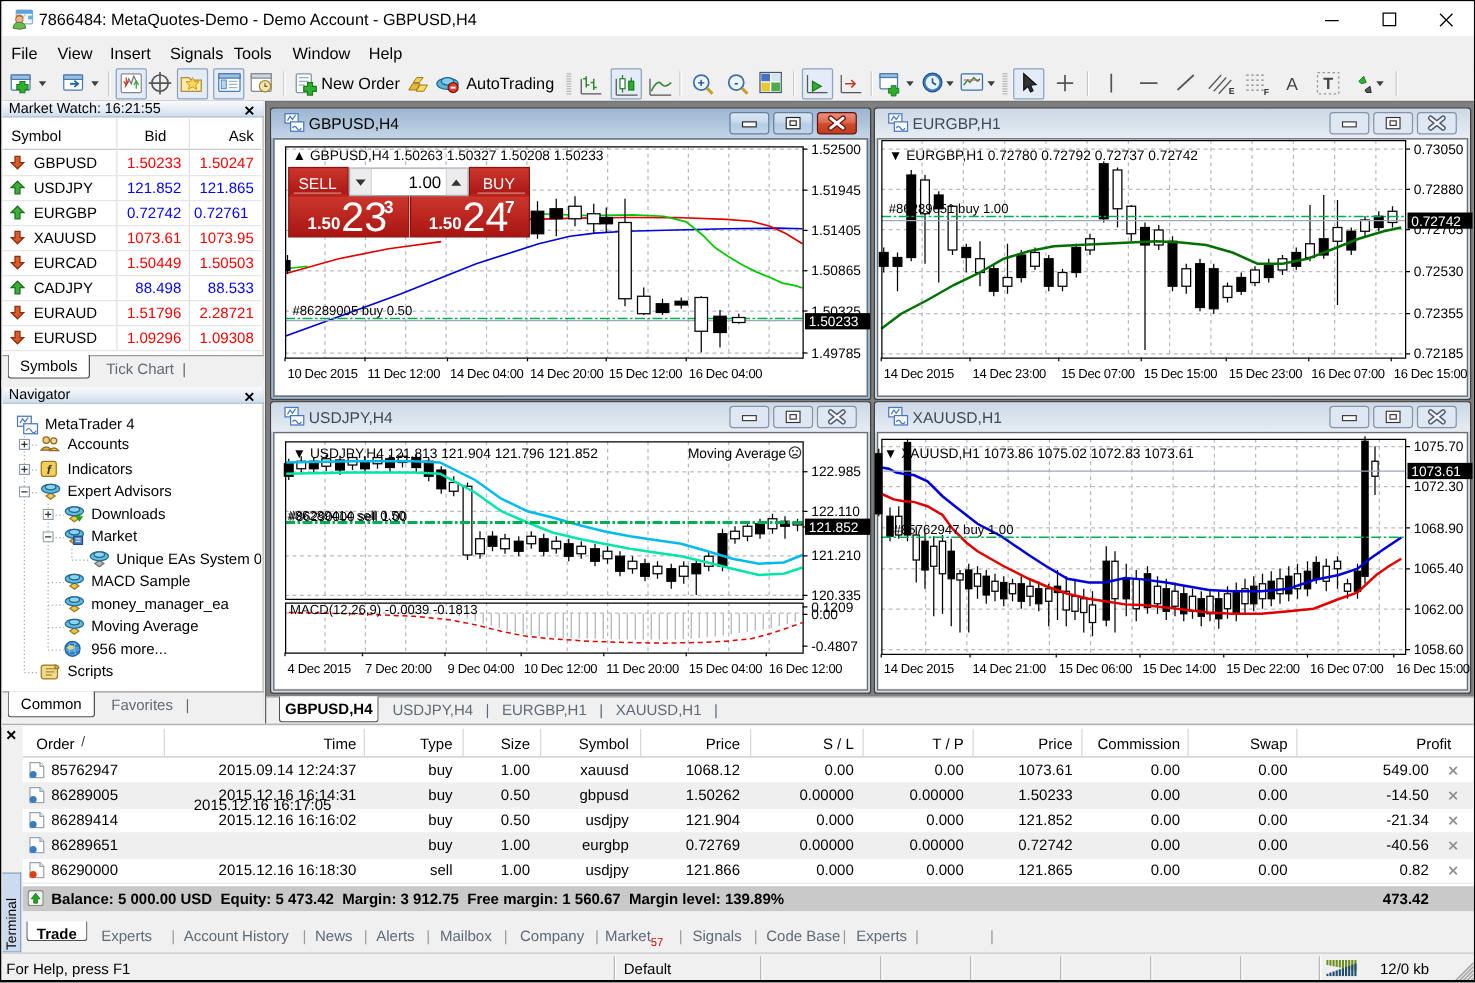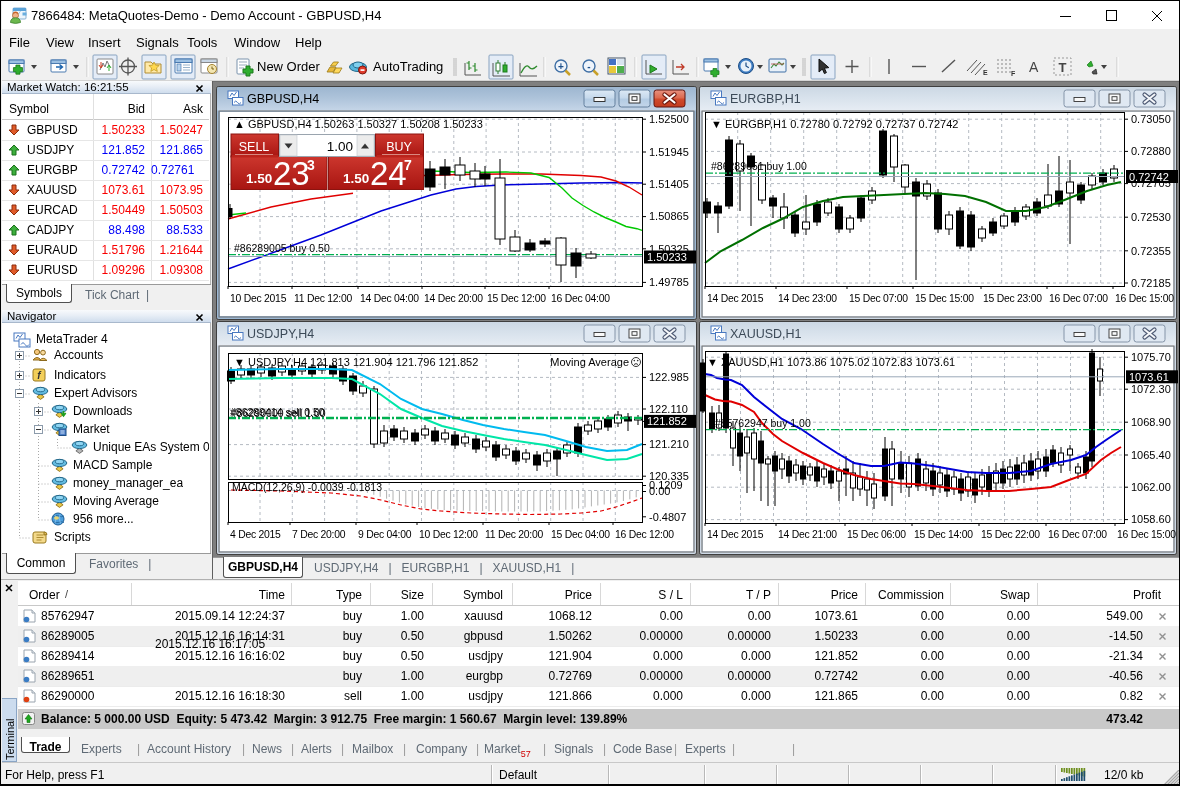--- a/index.html
+++ b/index.html
@@ -206,21 +206,21 @@
       <line x1="1116" y1="4" x2="1116" y2="24" stroke="#c6c6c6"></line>
       <line x1="1117" y1="4" x2="1117" y2="24" stroke="#fff"></line>
 </svg>
 <div class="abs" style="left:1px;top:80px;width:209px;height:496px;background:#fff;border-right:1px solid #b4b4b4"></div>
 <div class="abs hdrgrad" style="left:1px;top:80px;width:209px;height:13px"></div>
 <div class="abs" style="left:6px;top:80px;font-size:11.5px;color:#000">Market Watch: 16:21:55</div>
 <svg class="abs" style="left:194px;top:83px" width="9" height="9" viewBox="0 0 9 9">
       <path d="M1.5 1.5 L7.5 7.5 M7.5 1.5 L1.5 7.5" stroke="#000" stroke-width="1.6"></path>
     </svg>
 <div class="abs t12" style="left:8px;top:101px">Symbol</div>
-<div class="abs t12" style="left:92px;top:101px;width:52px;text-align:right">Bid</div>
+<div class="abs t12" style="left:92px;top:101px;width:40px;text-align:right">Bid</div>
 <div class="abs t12" style="left:150px;top:101px;width:52px;text-align:right">Ask</div>
 <div class="abs" style="left:1px;top:118px;width:207px;height:1px;background:#c8c8c8"></div>
 <div class="abs" style="left:92px;top:93px;width:1px;height:186px;background:#e0e0e0"></div>
 <div class="abs" style="left:150px;top:93px;width:1px;height:186px;background:#e0e0e0"></div>
 <svg class="abs" style="left:7px;top:123px" width="12" height="12" viewBox="0 0 12 12">
       <path d="M4 1 h4 v5 h3 L6 11 L1 6 h3 z" fill="#e05a28" stroke="#8c2d0c" stroke-width="1"></path>
     </svg>
 <div class="abs t12" style="left:26px;top:122px">GBPUSD</div>
 <div class="abs" style="left:92px;top:122px;width:52px;text-align:right;font-size:12px;color:#f80000">1.50233</div>
 <div class="abs" style="left:150px;top:122px;width:52px;text-align:right;font-size:12px;color:#f80000">1.50247</div>
@@ -230,21 +230,21 @@
     </svg>
 <div class="abs t12" style="left:26px;top:142px">USDJPY</div>
 <div class="abs" style="left:92px;top:142px;width:52px;text-align:right;font-size:12px;color:#0000f8">121.852</div>
 <div class="abs" style="left:150px;top:142px;width:52px;text-align:right;font-size:12px;color:#0000f8">121.865</div>
 <div class="abs" style="left:1px;top:159px;width:207px;height:1px;background:#e6e6e6"></div>
 <svg class="abs" style="left:7px;top:163px" width="12" height="12" viewBox="0 0 12 12">
       <path d="M4 11 h4 V6 h3 L6 1 L1 6 h3 z" fill="#3cae3c" stroke="#1a701a" stroke-width="1"></path>
     </svg>
 <div class="abs t12" style="left:26px;top:162px">EURGBP</div>
 <div class="abs" style="left:92px;top:162px;width:52px;text-align:right;font-size:12px;color:#0000f8">0.72742</div>
-<div class="abs" style="left:150px;top:162px;width:52px;text-align:left;font-size:12px;color:#0000f8">0.72761</div>
+<div class="abs" style="left:150px;top:162px;width:52px;text-align:center;font-size:12px;color:#0000f8">0.72761</div>
 <div class="abs" style="left:1px;top:179px;width:207px;height:1px;background:#e6e6e6"></div>
 <svg class="abs" style="left:7px;top:183px" width="12" height="12" viewBox="0 0 12 12">
       <path d="M4 1 h4 v5 h3 L6 11 L1 6 h3 z" fill="#e05a28" stroke="#8c2d0c" stroke-width="1"></path>
     </svg>
 <div class="abs t12" style="left:26px;top:182px">XAUUSD</div>
 <div class="abs" style="left:92px;top:182px;width:52px;text-align:right;font-size:12px;color:#f80000">1073.61</div>
 <div class="abs" style="left:150px;top:182px;width:52px;text-align:right;font-size:12px;color:#f80000">1073.95</div>
 <div class="abs" style="left:1px;top:199px;width:207px;height:1px;background:#e6e6e6"></div>
 <svg class="abs" style="left:7px;top:203px" width="12" height="12" viewBox="0 0 12 12">
       <path d="M4 1 h4 v5 h3 L6 11 L1 6 h3 z" fill="#e05a28" stroke="#8c2d0c" stroke-width="1"></path>
@@ -258,21 +258,21 @@
     </svg>
 <div class="abs t12" style="left:26px;top:222px">CADJPY</div>
 <div class="abs" style="left:92px;top:222px;width:52px;text-align:right;font-size:12px;color:#0000f8">88.498</div>
 <div class="abs" style="left:150px;top:222px;width:52px;text-align:right;font-size:12px;color:#0000f8">88.533</div>
 <div class="abs" style="left:1px;top:239px;width:207px;height:1px;background:#e6e6e6"></div>
 <svg class="abs" style="left:7px;top:243px" width="12" height="12" viewBox="0 0 12 12">
       <path d="M4 1 h4 v5 h3 L6 11 L1 6 h3 z" fill="#e05a28" stroke="#8c2d0c" stroke-width="1"></path>
     </svg>
 <div class="abs t12" style="left:26px;top:242px">EURAUD</div>
 <div class="abs" style="left:92px;top:242px;width:52px;text-align:right;font-size:12px;color:#f80000">1.51796</div>
-<div class="abs" style="left:150px;top:242px;width:52px;text-align:right;font-size:12px;color:#f80000">1.21644</div>
+<div class="abs" style="left:150px;top:242px;width:52px;text-align:right;font-size:12px;color:#f80000">2.28721</div>
 <div class="abs" style="left:1px;top:259px;width:207px;height:1px;background:#e6e6e6"></div>
 <svg class="abs" style="left:7px;top:263px" width="12" height="12" viewBox="0 0 12 12">
       <path d="M4 1 h4 v5 h3 L6 11 L1 6 h3 z" fill="#e05a28" stroke="#8c2d0c" stroke-width="1"></path>
     </svg>
 <div class="abs t12" style="left:26px;top:262px">EURUSD</div>
 <div class="abs" style="left:92px;top:262px;width:52px;text-align:right;font-size:12px;color:#f80000">1.09296</div>
 <div class="abs" style="left:150px;top:262px;width:52px;text-align:right;font-size:12px;color:#f80000">1.09308</div>
 <div class="abs" style="left:1px;top:279px;width:207px;height:1px;background:#e6e6e6"></div>
 <div class="abs" style="left:1px;top:283px;width:209px;height:20px;background:#f0f0f0;border-top:1px solid #9a9a9a"></div>
 <div class="tab-act" style="left:5px;top:283px;width:66px;height:19px;line-height:18px;border-color:#505050">Symbols</div>

